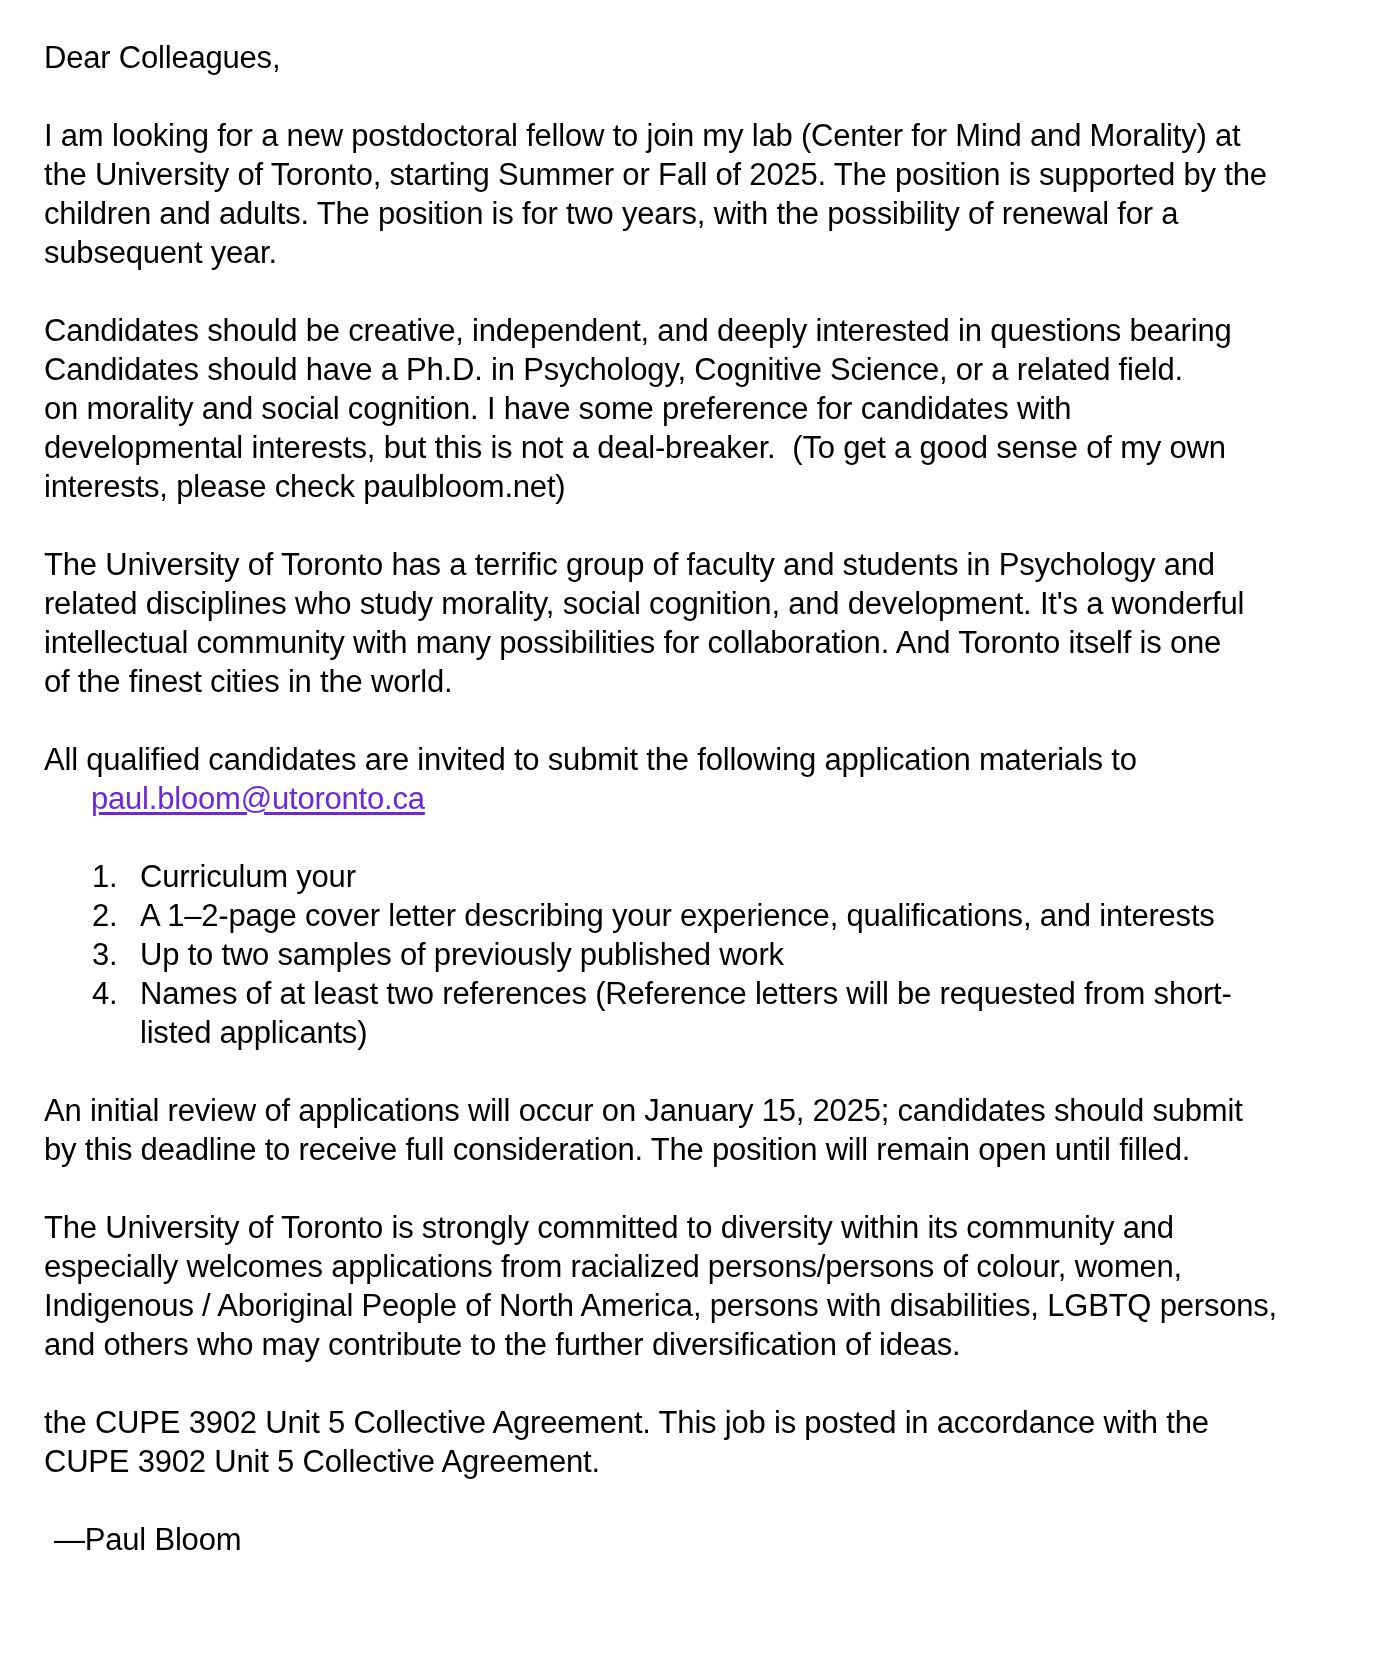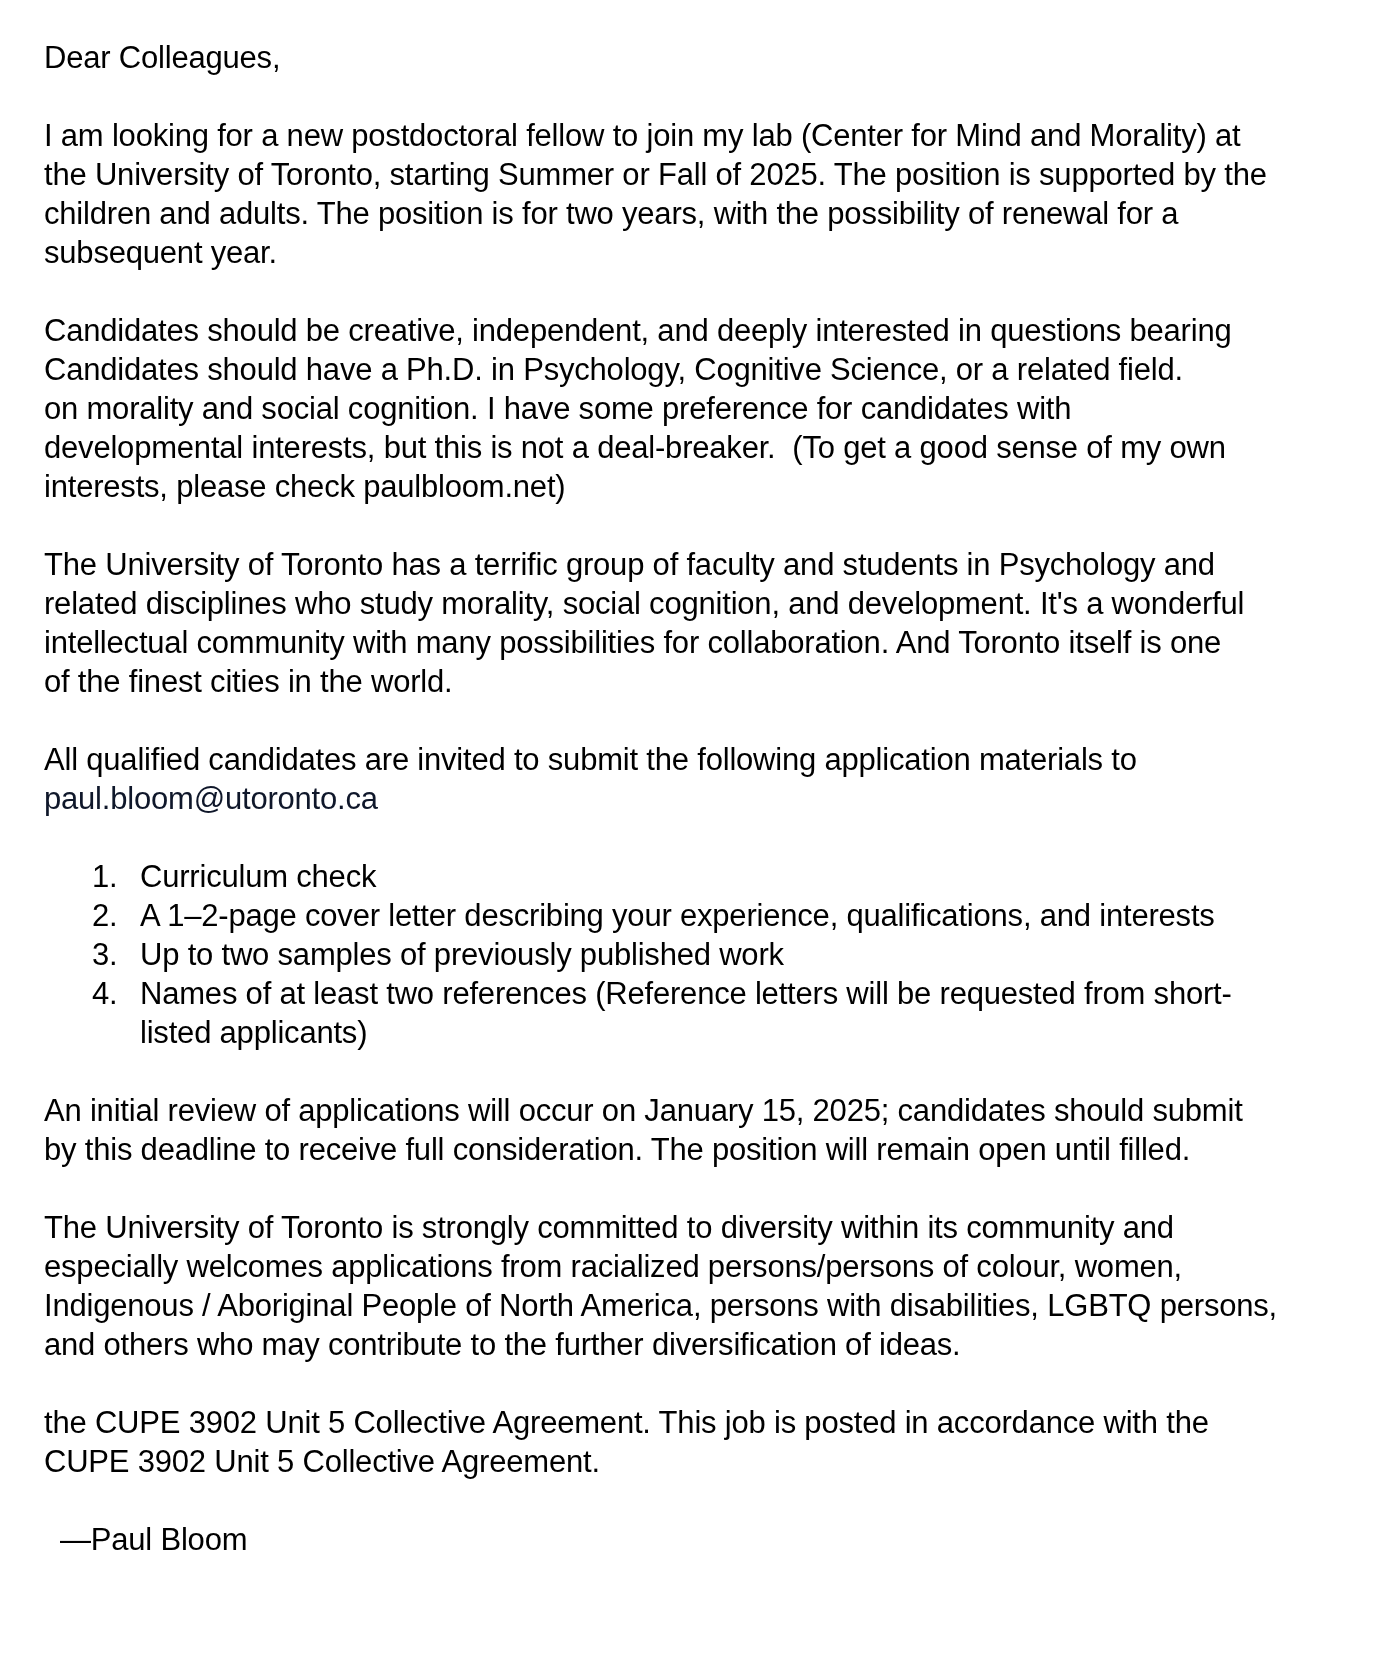--- a/index.html
+++ b/index.html
@@ -25,40 +25,42 @@
     letter-spacing: -0.2px;
   }
   .para {
     margin: 0 0 39px 0;
   }
   .line {
     display: block;
     white-space: pre;
   }
   .email-link {
-    color: #0f172a;
+    color: #6d28d9;
+    text-decoration: underline;
     text-underline-offset: 3px;
     cursor: pointer;
+    margin-left: 47px;
   }
   .req-list {
     list-style: none;
     margin: 0 0 39px 0;
     padding: 0;
   }
   .req-item {
     position: relative;
     padding-left: 96px;
   }
   .req-num {
     position: absolute;
     left: 48px;
     top: 0;
   }
   .signature {
-    margin: 16px;
+    margin: 10px;
   }
 </style>
 </head>
 <body>
 
 <div class="doc">
 
   <p class="para">
     <span class="line">Dear Colleagues,</span>
   </p>
@@ -86,21 +88,21 @@
   </p>
 
   <p class="para">
     <span class="line">All qualified candidates are invited to submit the following application materials to</span>
     <span class="line"><a class="email-link" title="paul.bloom@utoronto.ca">paul.bloom@utoronto.ca</a></span>
   </p>
 
   <ol class="req-list">
     <li class="req-item">
       <span class="req-num">1.</span>
-      <span class="line">Curriculum check</span>
+      <span class="line">Curriculum your</span>
     </li>
     <li class="req-item">
       <span class="req-num">2.</span>
       <span class="line">A 1–2-page cover letter describing your experience, qualifications, and interests</span>
     </li>
     <li class="req-item">
       <span class="req-num">3.</span>
       <span class="line">Up to two samples of previously published work</span>
     </li>
     <li class="req-item">

